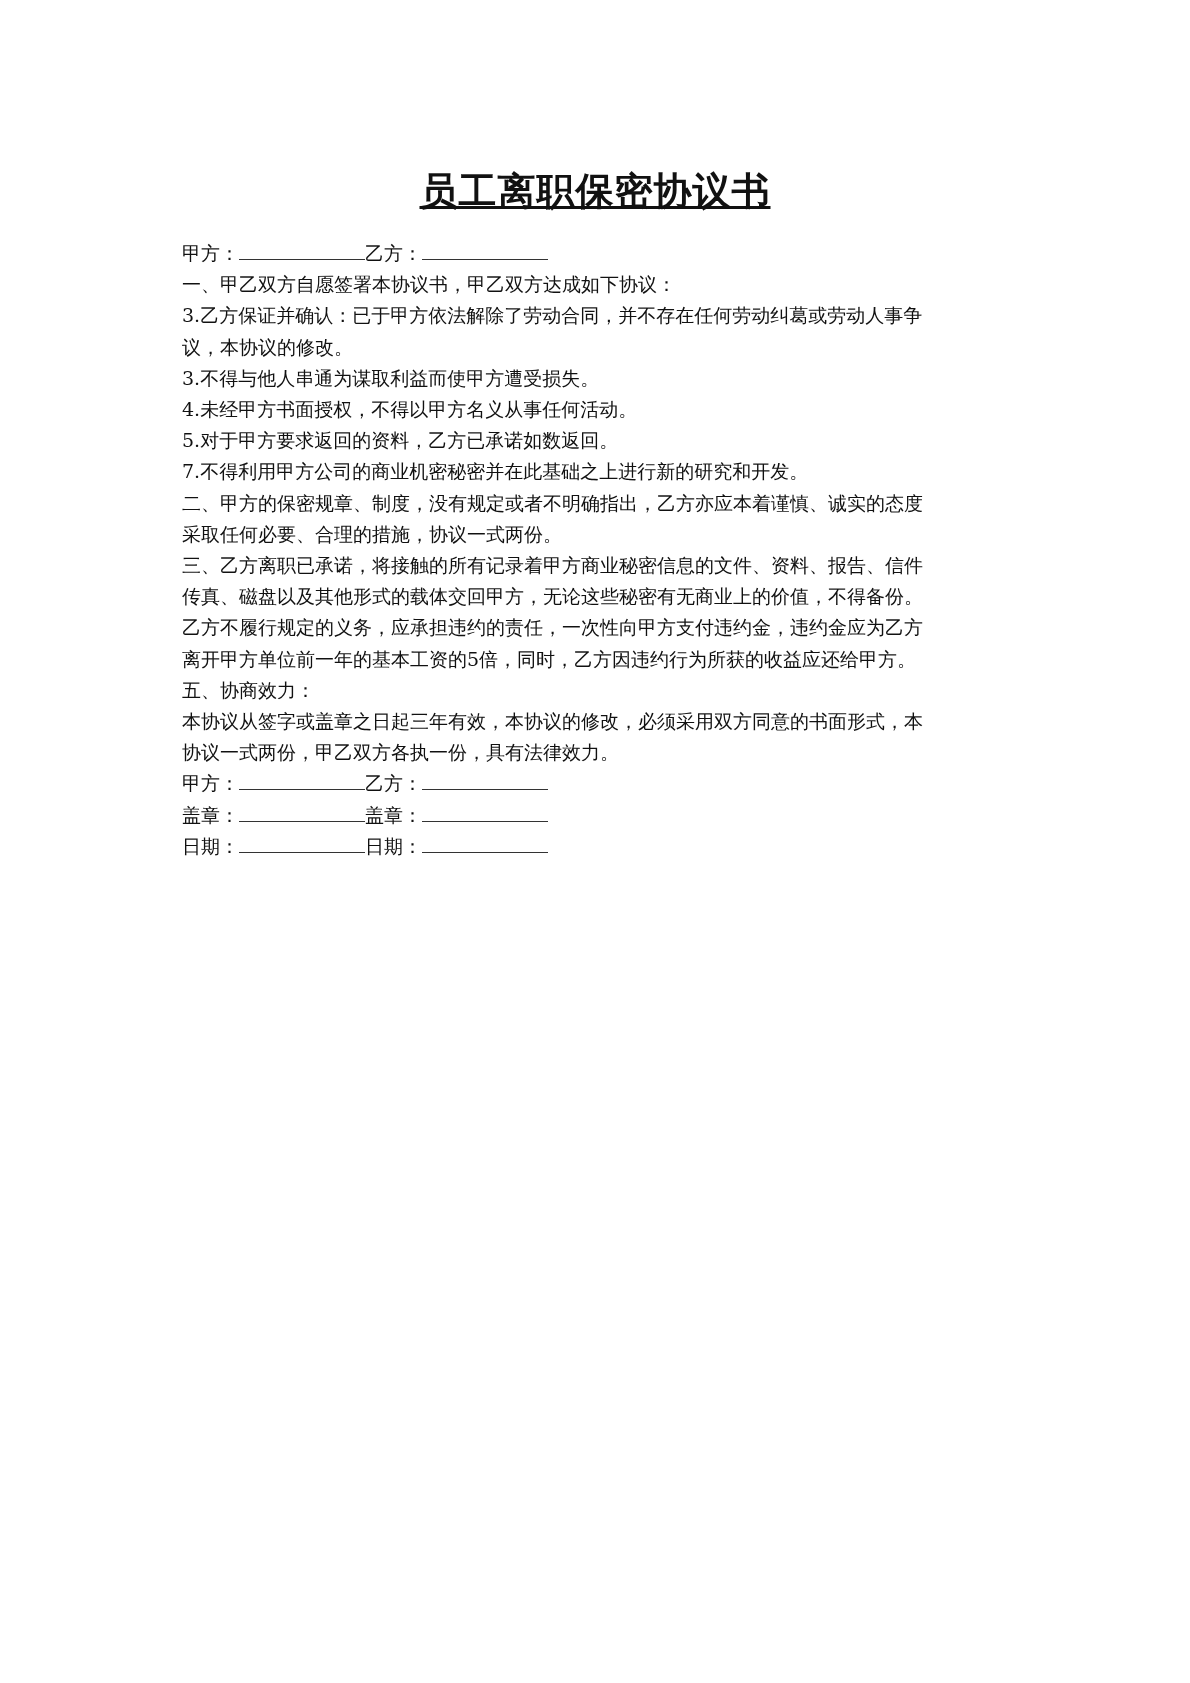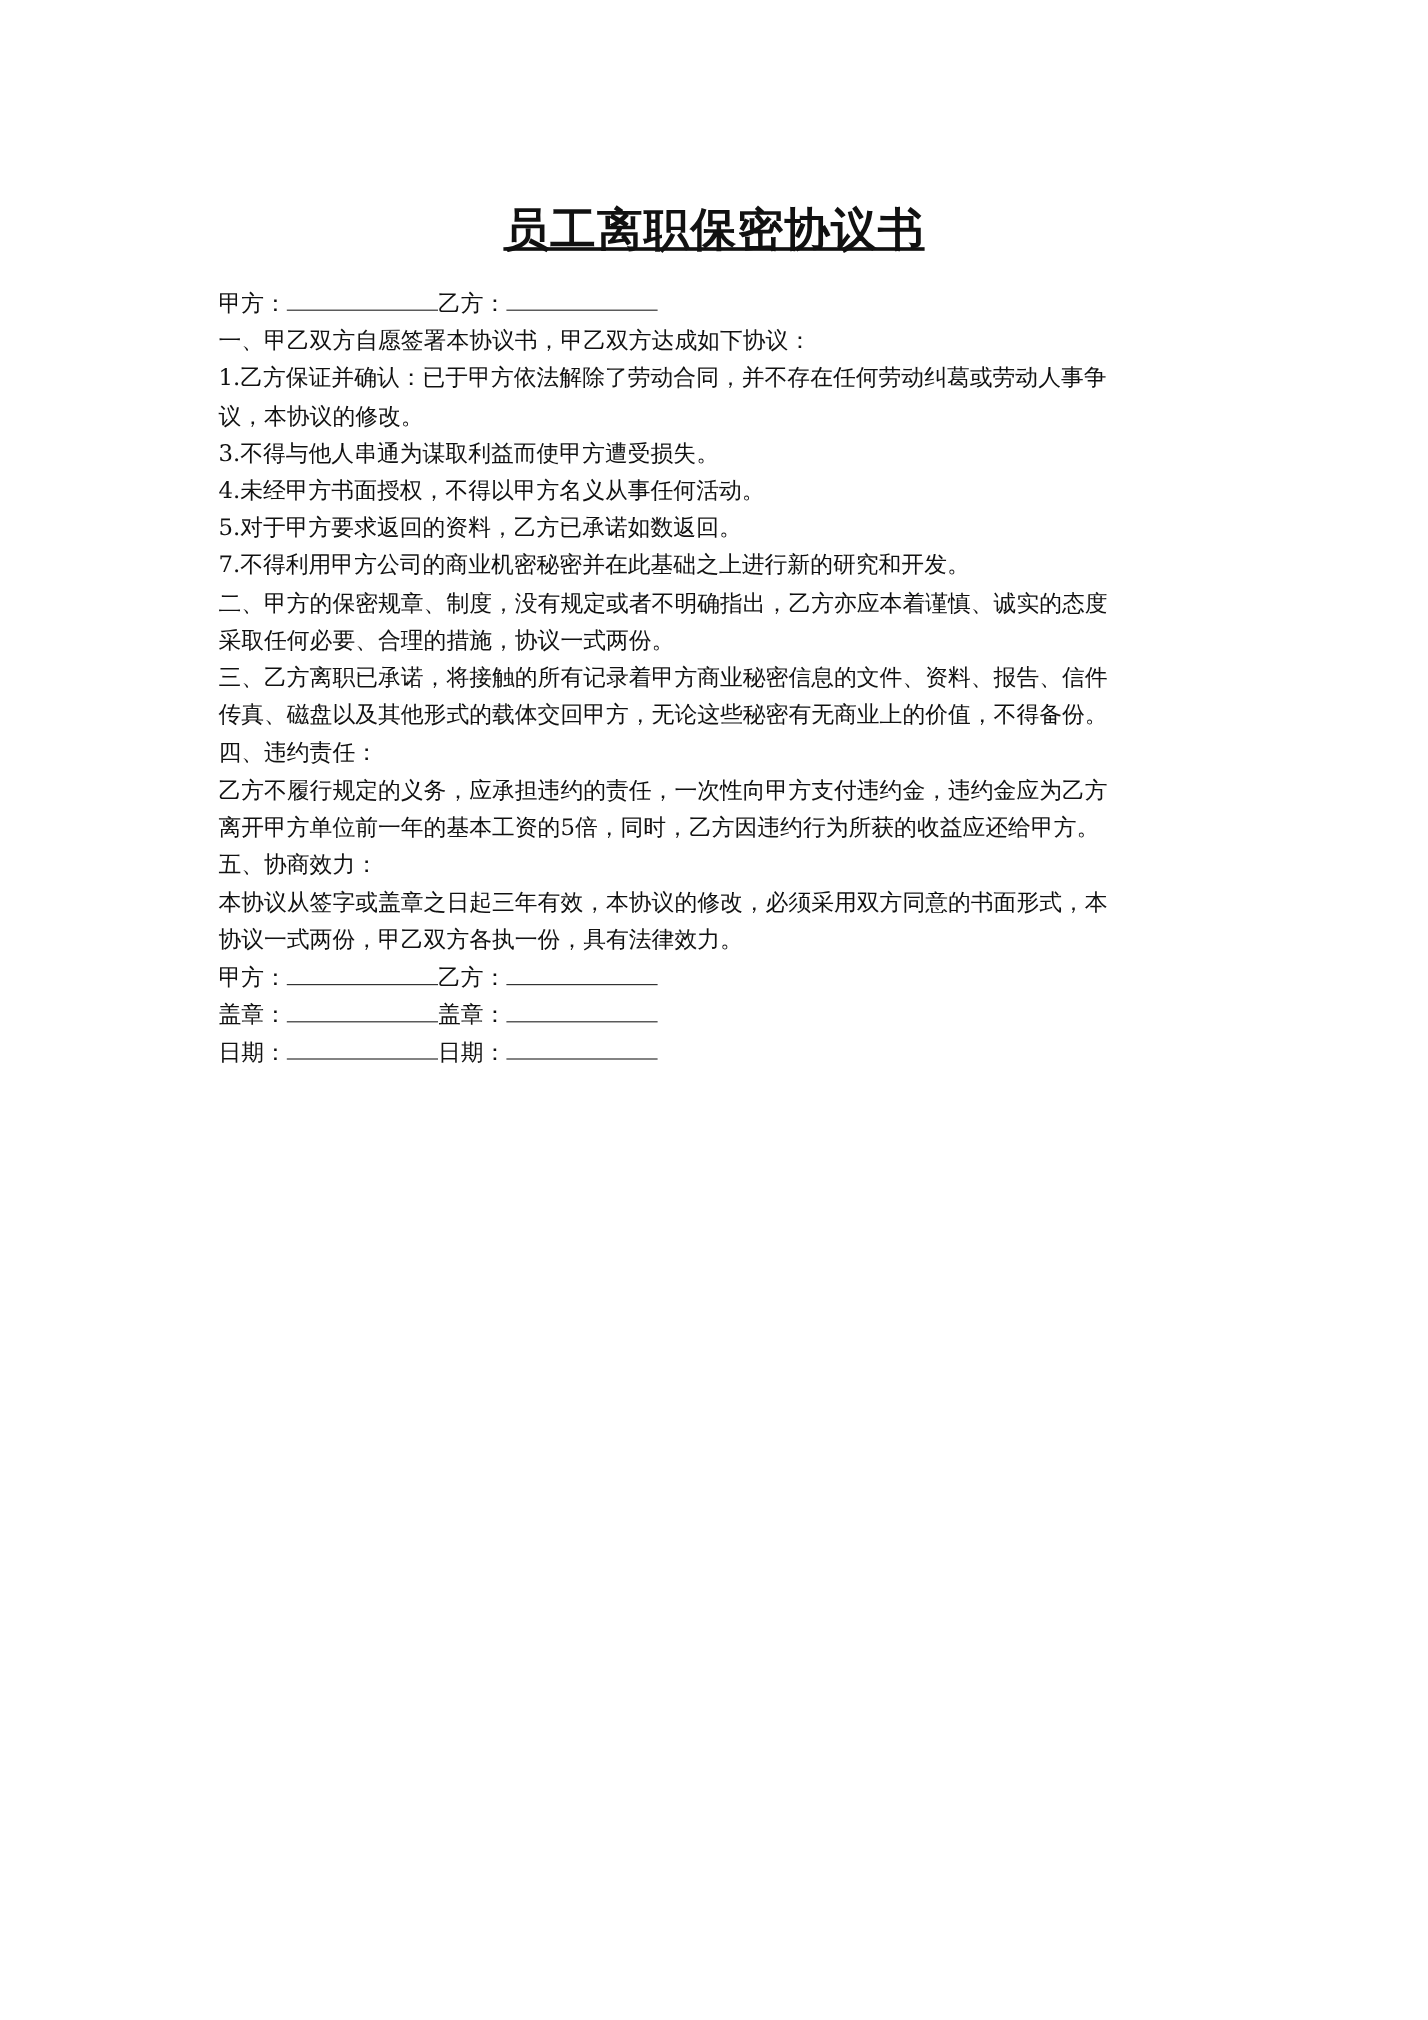--- a/index.html
+++ b/index.html
@@ -15,31 +15,30 @@
 </head>
 <body>
 
 <h1 class="title">员工离职保密协议书</h1>
 
 <div class="content">
   <div class="line">
     <span>甲方：</span><span class="blank"></span><span>乙方：</span><span class="blank"></span>
   </div>
   <div class="line">一、甲乙双方自愿签署本协议书，甲乙双方达成如下协议：</div>
-  <div class="line">1.乙方保证并确认：已于甲方依法解除了劳动合同，并不存在任何劳动纠葛或劳动人事争</div>
+  <div class="line">3.乙方保证并确认：已于甲方依法解除了劳动合同，并不存在任何劳动纠葛或劳动人事争</div>
   <div class="line">议，本协议的修改。</div>
   <div class="line">3.不得与他人串通为谋取利益而使甲方遭受损失。</div>
   <div class="line">4.未经甲方书面授权，不得以甲方名义从事任何活动。</div>
   <div class="line">5.对于甲方要求返回的资料，乙方已承诺如数返回。</div>
   <div class="line">7.不得利用甲方公司的商业机密秘密并在此基础之上进行新的研究和开发。</div>
   <div class="line">二、甲方的保密规章、制度，没有规定或者不明确指出，乙方亦应本着谨慎、诚实的态度</div>
   <div class="line">采取任何必要、合理的措施，协议一式两份。</div>
   <div class="line">三、乙方离职已承诺，将接触的所有记录着甲方商业秘密信息的文件、资料、报告、信件</div>
   <div class="line">传真、磁盘以及其他形式的载体交回甲方，无论这些秘密有无商业上的价值，不得备份。</div>
-  <div class="line">四、违约责任：</div>
   <div class="line">乙方不履行规定的义务，应承担违约的责任，一次性向甲方支付违约金，违约金应为乙方</div>
   <div class="line">离开甲方单位前一年的基本工资的5倍，同时，乙方因违约行为所获的收益应还给甲方。</div>
   <div class="line">五、协商效力：</div>
   <div class="line">本协议从签字或盖章之日起三年有效，本协议的修改，必须采用双方同意的书面形式，本</div>
   <div class="line">协议一式两份，甲乙双方各执一份，具有法律效力。</div>
   <div class="line">
     <span>甲方：</span><span class="blank"></span><span>乙方：</span><span class="blank"></span>
   </div>
   <div class="line">
     <span>盖章：</span><span class="blank"></span><span>盖章：</span><span class="blank"></span>

